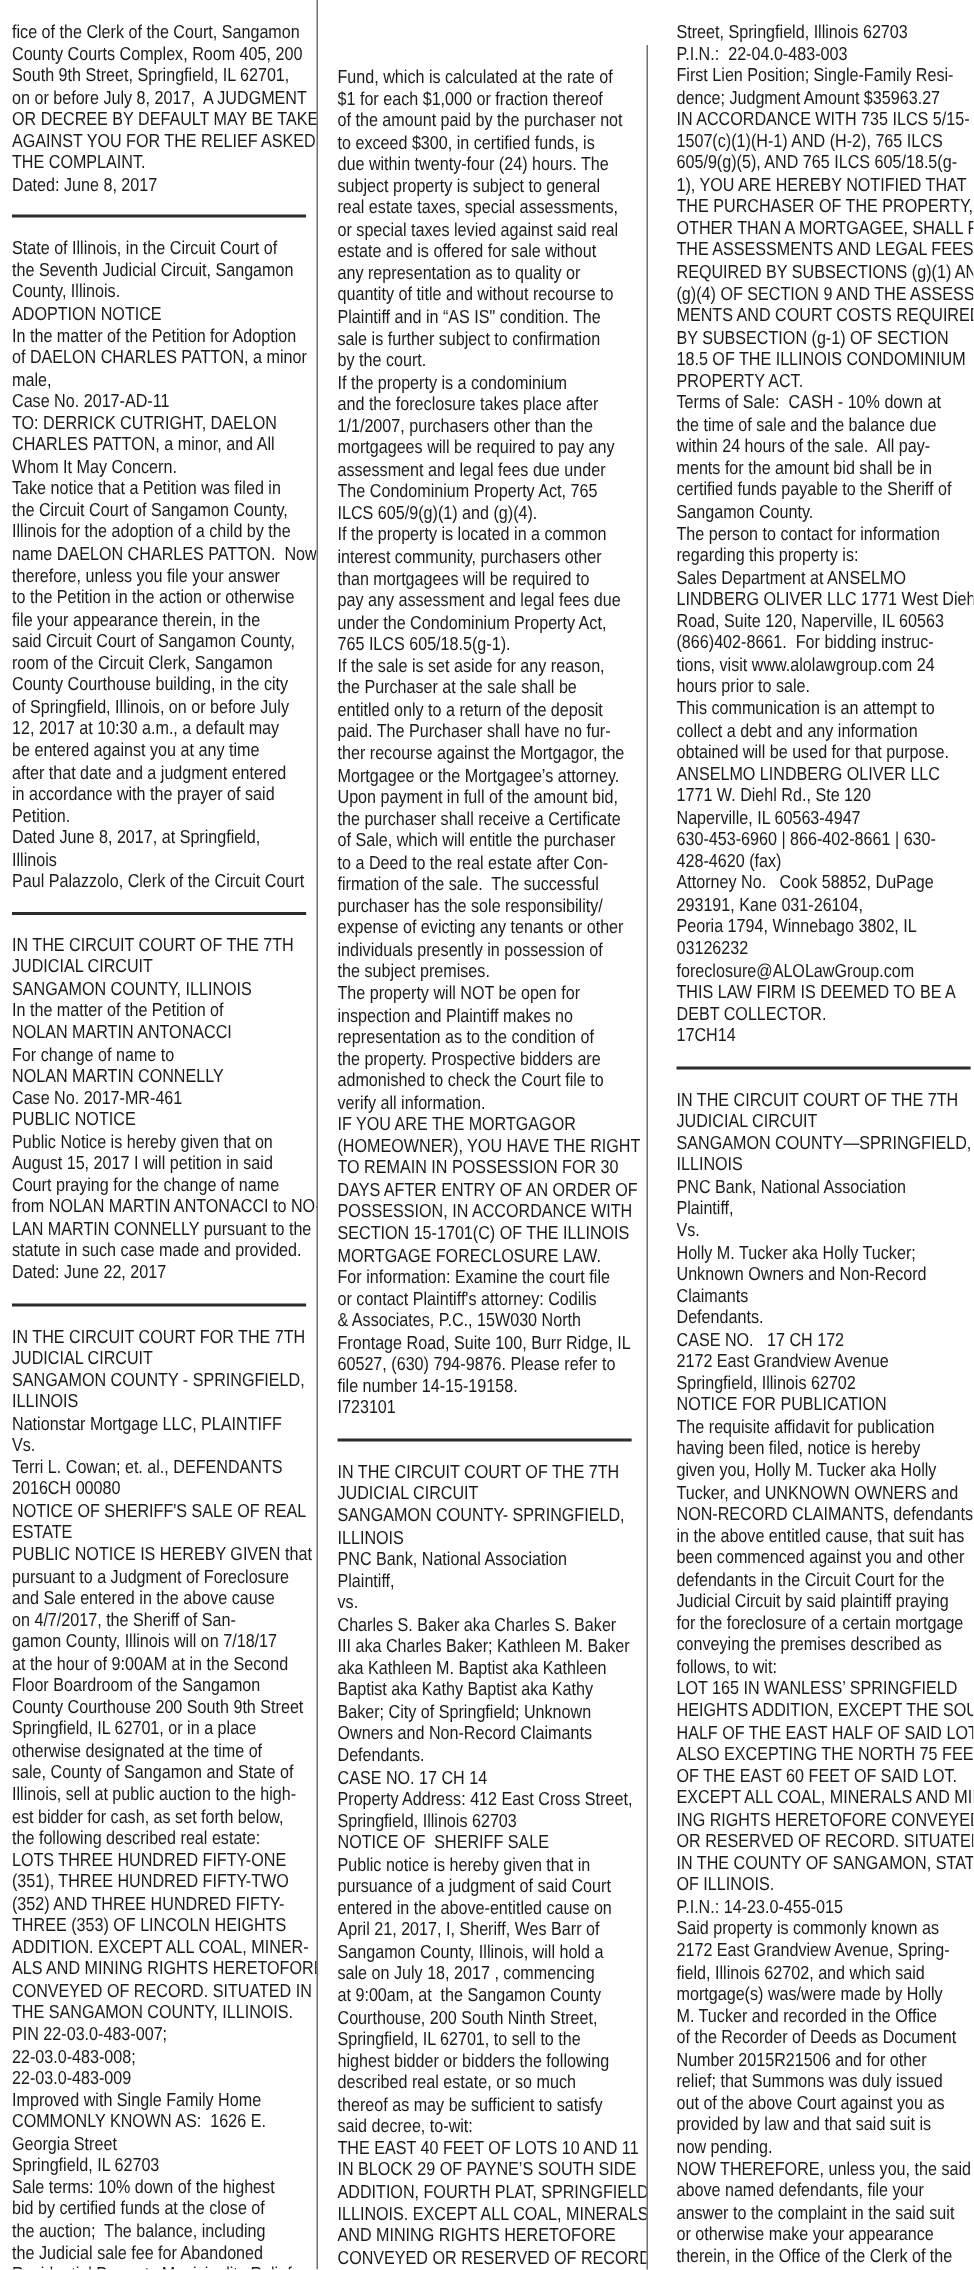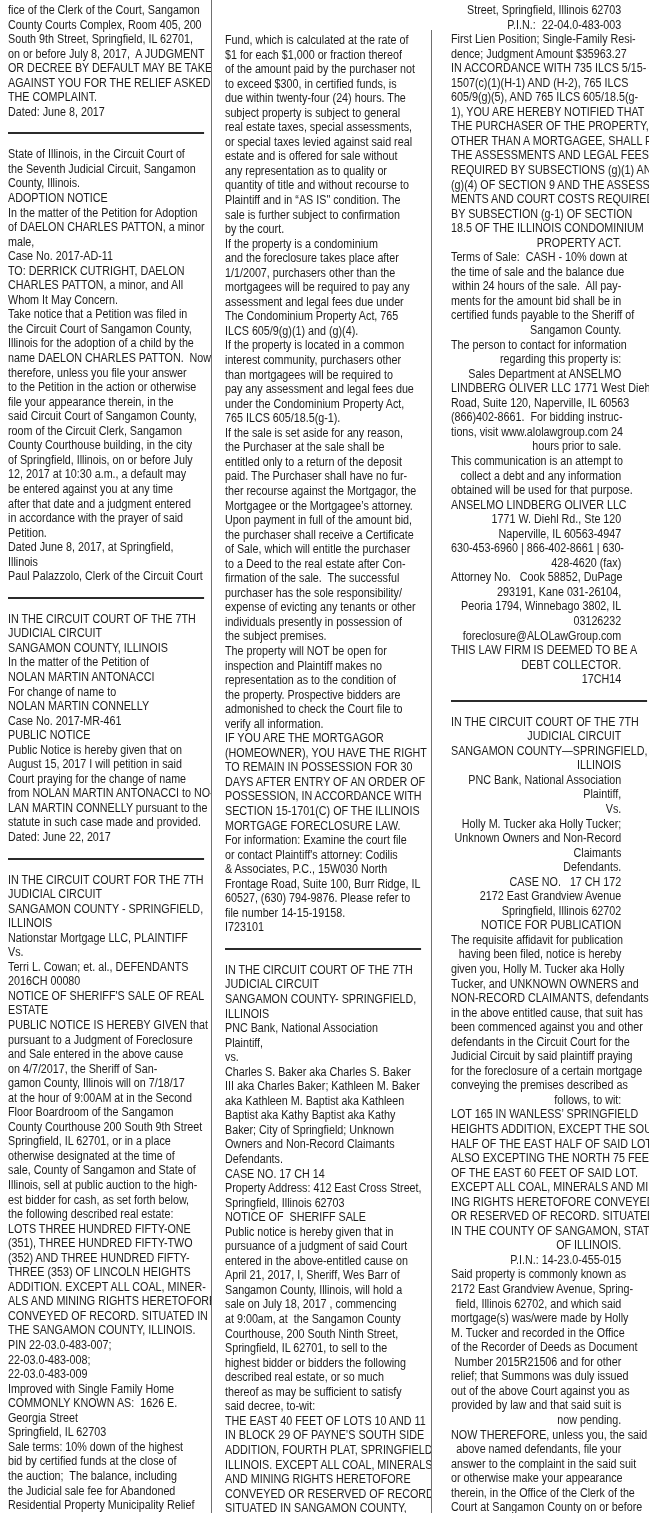--- a/index.html
+++ b/index.html
@@ -3,24 +3,24 @@
 <meta charset="utf-8">
 <style>
   * { margin: 0; padding: 0; box-sizing: border-box; }
   html, body { background: #ffffff; }
   body {
     width: 649px; height: 1513px;
     font-family: "Liberation Sans", sans-serif;
     overflow: hidden;
   }
   .page { display: flex; width: 649px; height: 1513px; background: #fff; }
-  .col { height: 100%; overflow: hidden; padding-top: 3px; }
+  .col { height: 100%; overflow: hidden; padding-top: 14px; }
   .col-1 { width: 212px; border-right: 1px solid #6f6f6f; padding-left: 8px; }
   .col-2 { width: 220px; border-right: 1px solid #6f6f6f; padding-left: 13px; margin-top: 30px; }
-  .col-3 { width: 217px; padding-left: 19px; text-align: right; }
+  .col-3 { width: 217px; padding-left: 19px; }
   .col-inner { transform: scaleX(0.86); transform-origin: 0 0; }
   .line {
     font-size: 12.5px;
     line-height: 14.55px;
     white-space: pre;
     color: #1c1c1c;
   }
   .divider {
     height: 2px;
     background: #2b2b2b;

